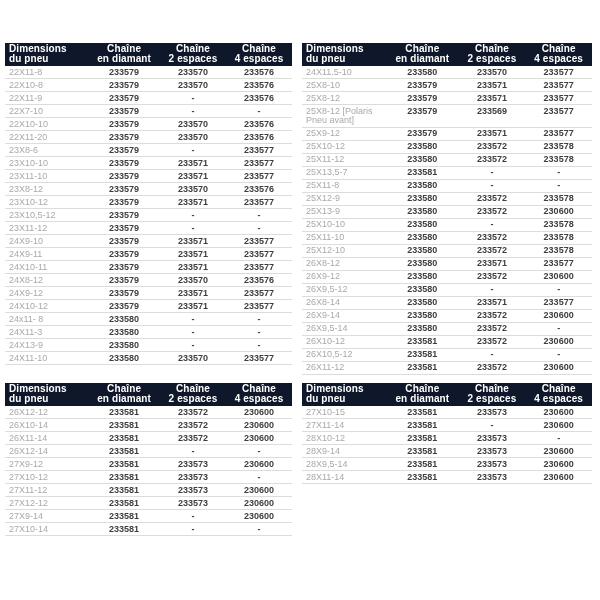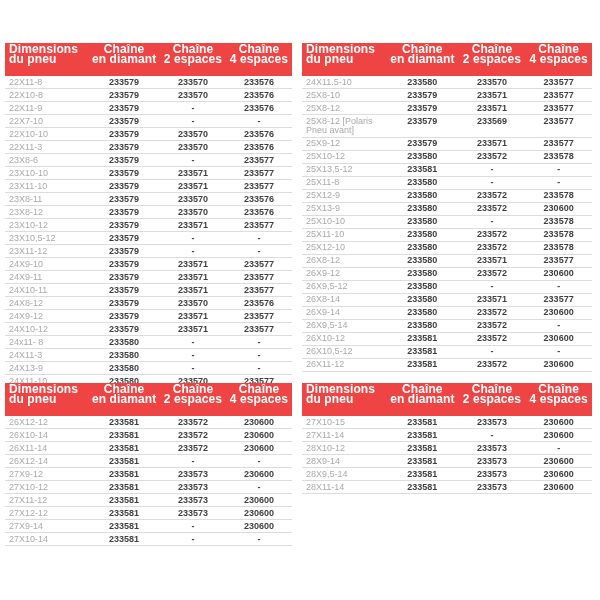--- a/index.html
+++ b/index.html
@@ -25,28 +25,28 @@
     border-collapse: collapse;
     table-layout: fixed;
     width: 100%;
   }
   col.c1 { width: 29%; }
   col.c2 { width: 25%; }
   col.c3 { width: 23%; }
   col.c4 { width: 23%; }
 
   thead th {
-    background: #ef4444;
+    background: #0f172a;
     color: #ffffff;
-    font-size: 12px;
+    font-size: 10px;
     font-weight: 700;
     line-height: 10px;
     text-align: center;
     vertical-align: top;
-    padding: 1px 0 12px 0;
+    padding: 1px 0 2px 0;
     letter-spacing: 0.1px;
   }
   thead th.first {
     text-align: left;
     padding-left: 4px;
   }
   thead th span { display: block; }
 
   tbody td {
     border-bottom: 1px solid #dcdcdc;
@@ -123,21 +123,21 @@
             <td class="num">-</td>
             <td class="num">-</td>
           </tr>
           <tr>
             <td class="first">22X10-10</td>
             <td class="num">233579</td>
             <td class="num">233570</td>
             <td class="num">233576</td>
           </tr>
           <tr>
-            <td class="first">22X11-3</td>
+            <td class="first">22X11-20</td>
             <td class="num">233579</td>
             <td class="num">233570</td>
             <td class="num">233576</td>
           </tr>
           <tr>
             <td class="first">23X8-6</td>
             <td class="num">233579</td>
             <td class="num">-</td>
             <td class="num">233577</td>
           </tr>
@@ -145,26 +145,20 @@
             <td class="first">23X10-10</td>
             <td class="num">233579</td>
             <td class="num">233571</td>
             <td class="num">233577</td>
           </tr>
           <tr>
             <td class="first">23X11-10</td>
             <td class="num">233579</td>
             <td class="num">233571</td>
             <td class="num">233577</td>
-          </tr>
-          <tr>
-            <td class="first">23X8-11</td>
-            <td class="num">233579</td>
-            <td class="num">233570</td>
-            <td class="num">233576</td>
           </tr>
           <tr>
             <td class="first">23X8-12</td>
             <td class="num">233579</td>
             <td class="num">233570</td>
             <td class="num">233576</td>
           </tr>
           <tr>
             <td class="first">23X10-12</td>
             <td class="num">233579</td>
@@ -306,21 +300,27 @@
             <td class="num">233571</td>
             <td class="num">233577</td>
           </tr>
           <tr>
             <td class="first">25X10-12</td>
             <td class="num">233580</td>
             <td class="num">233572</td>
             <td class="num">233578</td>
           </tr>
           <tr>
-            <td class="first">25X13,5-12</td>
+            <td class="first">25X11-12</td>
+            <td class="num">233580</td>
+            <td class="num">233572</td>
+            <td class="num">233578</td>
+          </tr>
+          <tr>
+            <td class="first">25X13,5-7</td>
             <td class="num">233581</td>
             <td class="num">-</td>
             <td class="num">-</td>
           </tr>
           <tr>
             <td class="first">25X11-8</td>
             <td class="num">233580</td>
             <td class="num">-</td>
             <td class="num">-</td>
           </tr>

